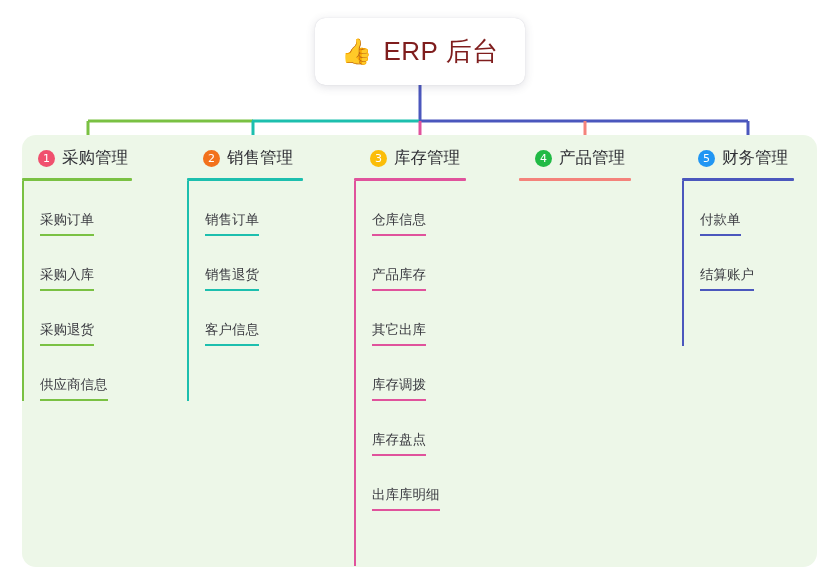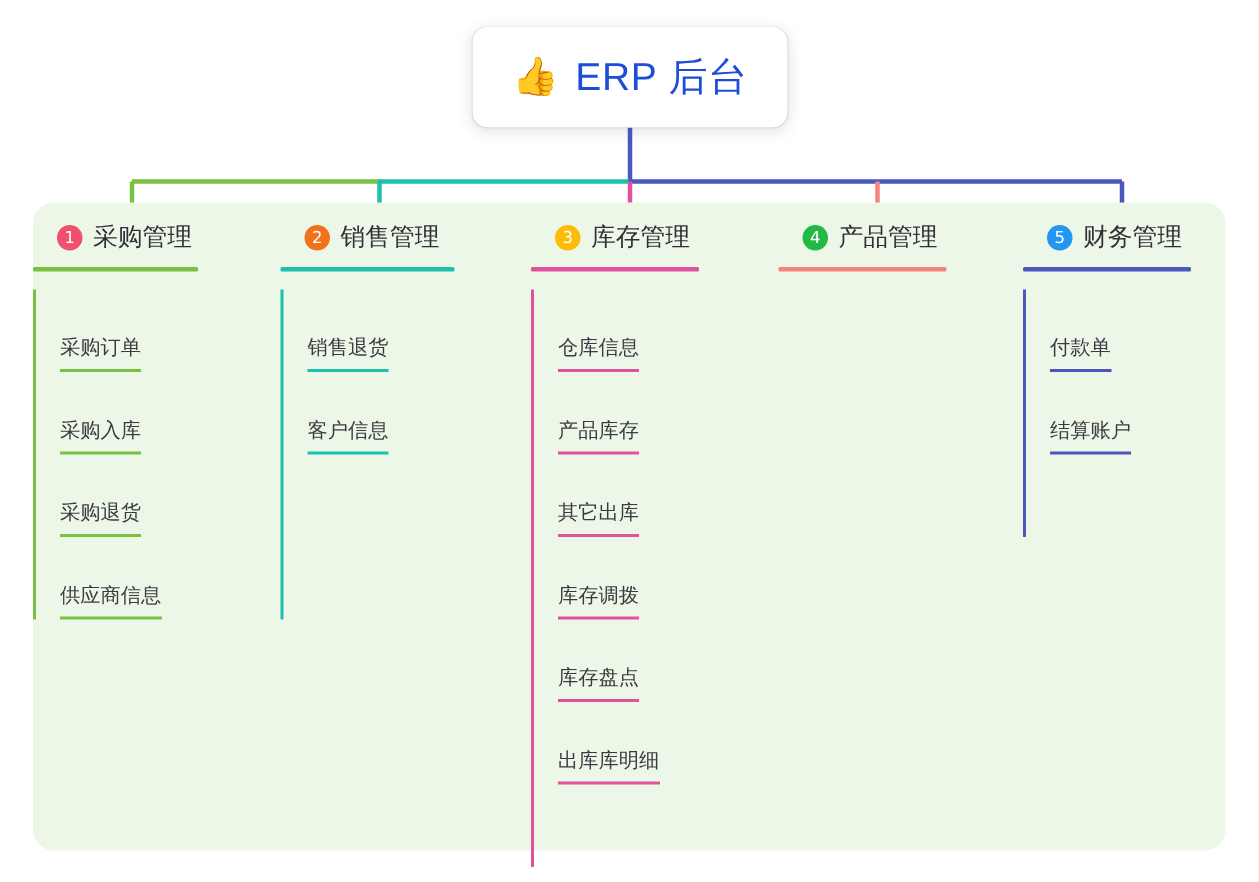--- a/index.html
+++ b/index.html
@@ -19,21 +19,21 @@
     width:210px; height:67px;
     background:#ffffff;
     border-radius:10px;
     box-shadow:0 2px 10px rgba(60,60,90,.16), 0 0 1px rgba(60,60,90,.22);
     display:flex;align-items:center;justify-content:center;
     box-sizing:border-box;
   }
   .root-inner{display:flex;align-items:center;gap:11px;}
   .root-emoji{font-size:25px;line-height:1;}
   .root-title{
-    font-size:26px;color:#1d4ed8;letter-spacing:.5px;white-space:nowrap;
+    font-size:26px;color:#7f1d1d;letter-spacing:.5px;white-space:nowrap;
   }
 
   
   svg.wires{position:absolute;left:0;top:0;width:839px;height:588px;pointer-events:none;}
 
   
   .panel{
     position:absolute;
     left:22px; top:135px;
     width:795px; height:432px;
@@ -46,21 +46,21 @@
   .col-head{display:flex;align-items:center;gap:7px;height:26px;padding-left:16px;}
   .badge{
     width:17px;height:17px;border-radius:50%;
     color:#fff;font-size:11px;line-height:17px;text-align:center;
     font-family:"DejaVu Sans",sans-serif;
     flex:0 0 auto;
   }
   .col-title{font-size:16.5px;color:#2f2f35;white-space:nowrap;}
   .col-rule{height:3px;margin-top:7px;border-radius:1px;}
 
-  .items{position:relative;margin-top:12px;text-align:center;}
+  .items{position:relative;margin-top:0;text-align:center;}
   .items:before{
     content:"";position:absolute;left:0;top:0;bottom:0;width:2px;
   }
   .item{
     position:relative;
     height:55px;
     display:flex;align-items:flex-end;
     padding-left:18px;
     box-sizing:border-box;
   }
@@ -124,20 +124,23 @@
       </div>
       <div class="col" style="left: 187px;">
         <div class="col-head">
           <span class="badge" style="background: rgb(242, 113, 28);">2</span>
           <span class="col-title">销售管理</span>
         </div>
         <div class="col-rule" style="background: rgb(29, 191, 174); width: 116px; margin-left: 0px;"></div>
         <div class="items" style="--c: #1dbfae;">
           <div style="position: absolute; left: 0px; top: 0px; width: 2px; background: rgb(29, 191, 174); height: 220px;"></div>
           <div class="item">
+            <span class="item-label" style="border-bottom-color: rgb(29, 191, 174);">销售订单</span>
+          </div>
+          <div class="item">
             <span class="item-label" style="border-bottom-color: rgb(29, 191, 174);">销售退货</span>
           </div>
           <div class="item">
             <span class="item-label" style="border-bottom-color: rgb(29, 191, 174);">客户信息</span>
           </div>
         </div>
       </div>
       <div class="col" style="left: 354px;">
         <div class="col-head">
           <span class="badge" style="background: rgb(251, 189, 8);">3</span>

